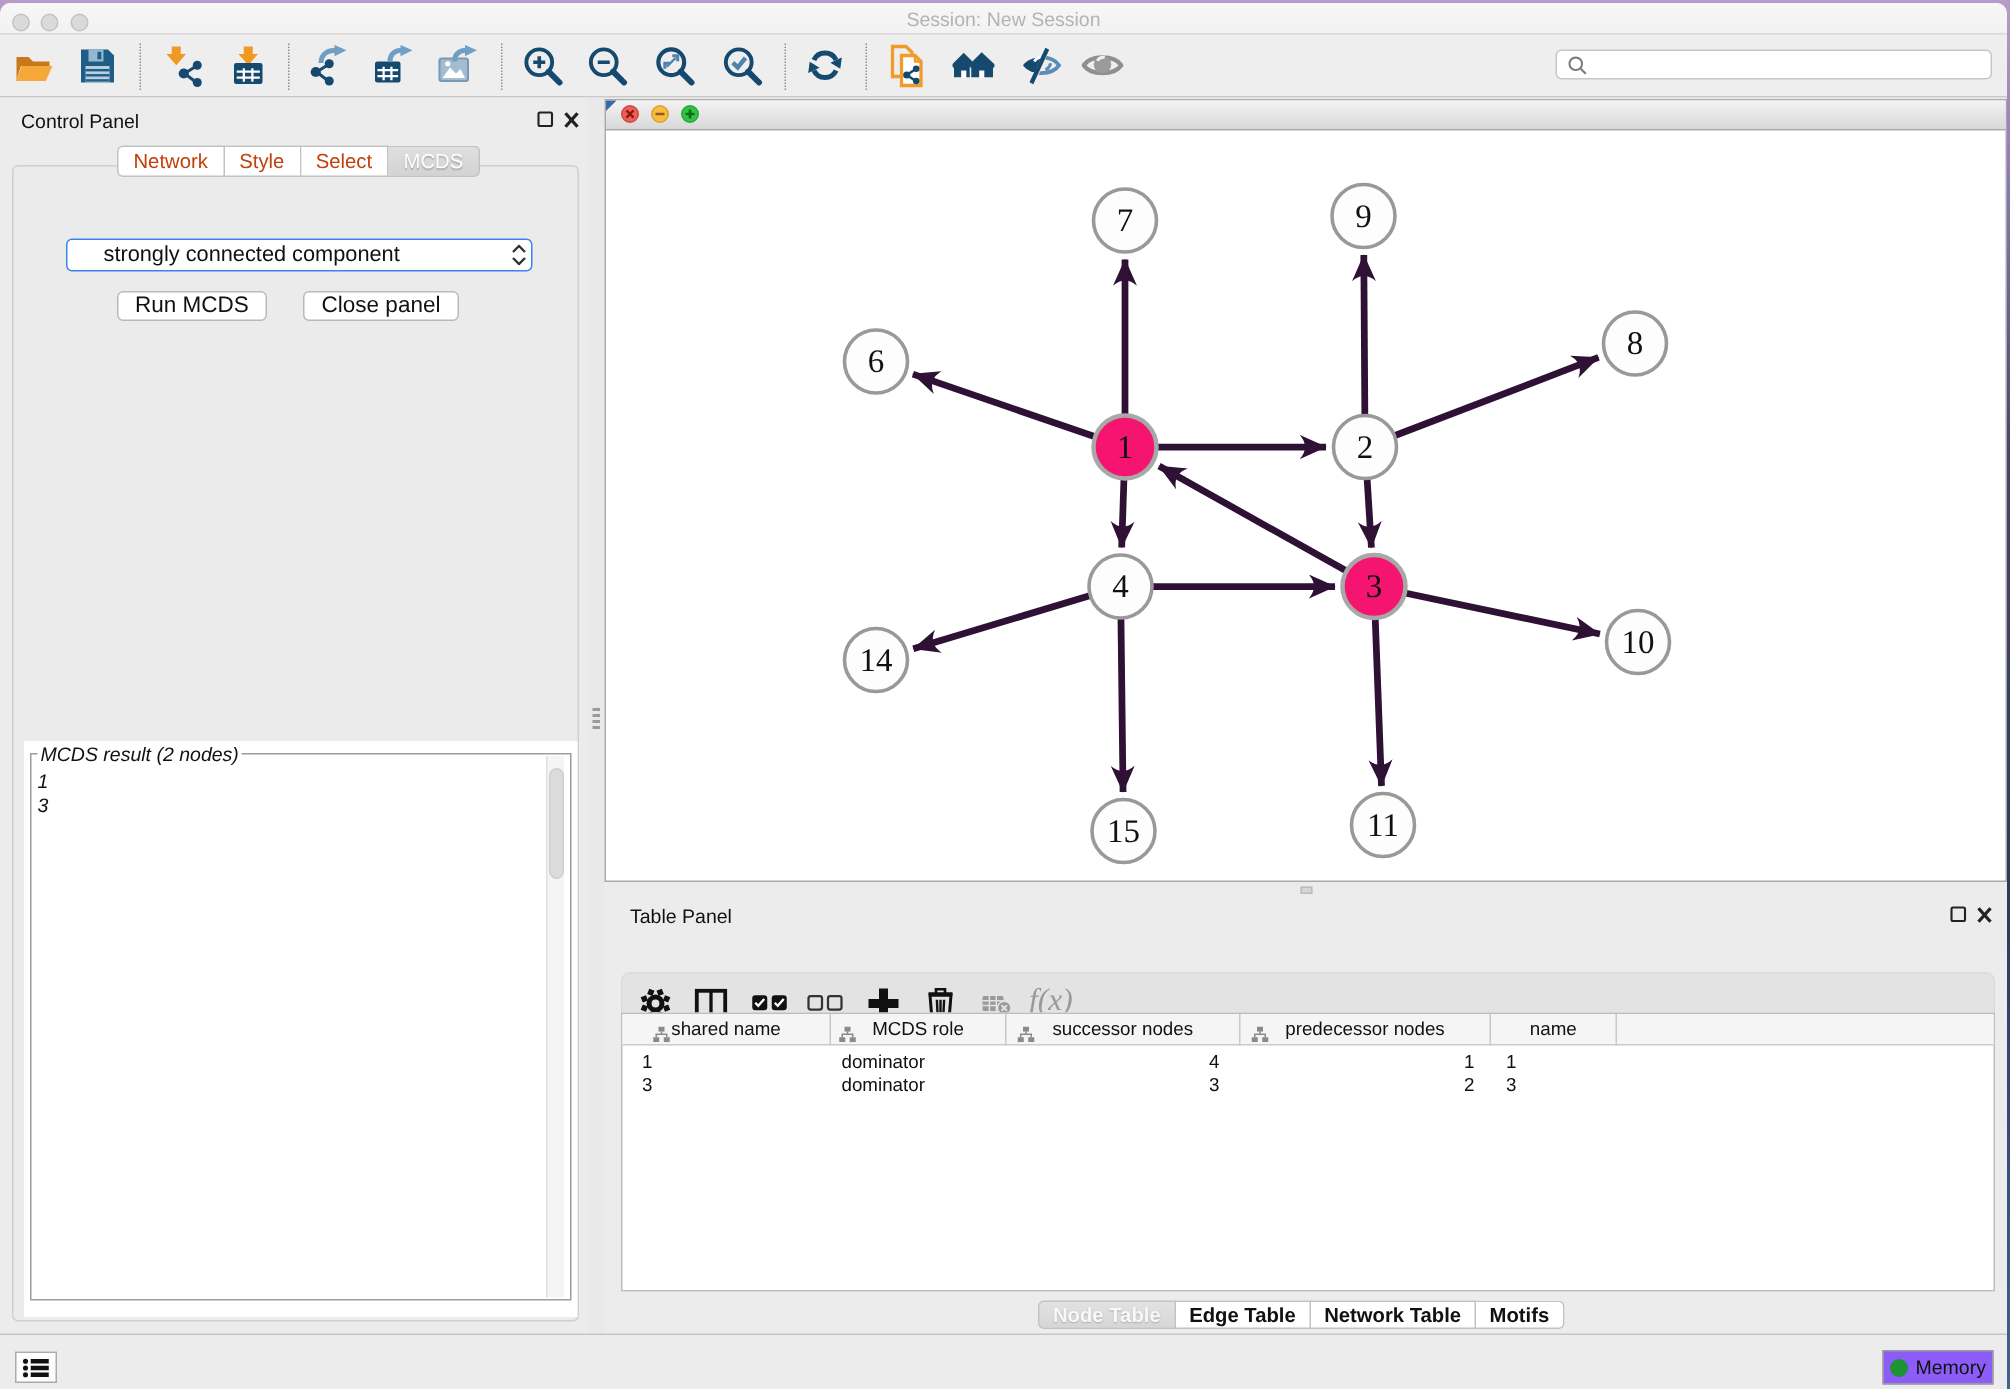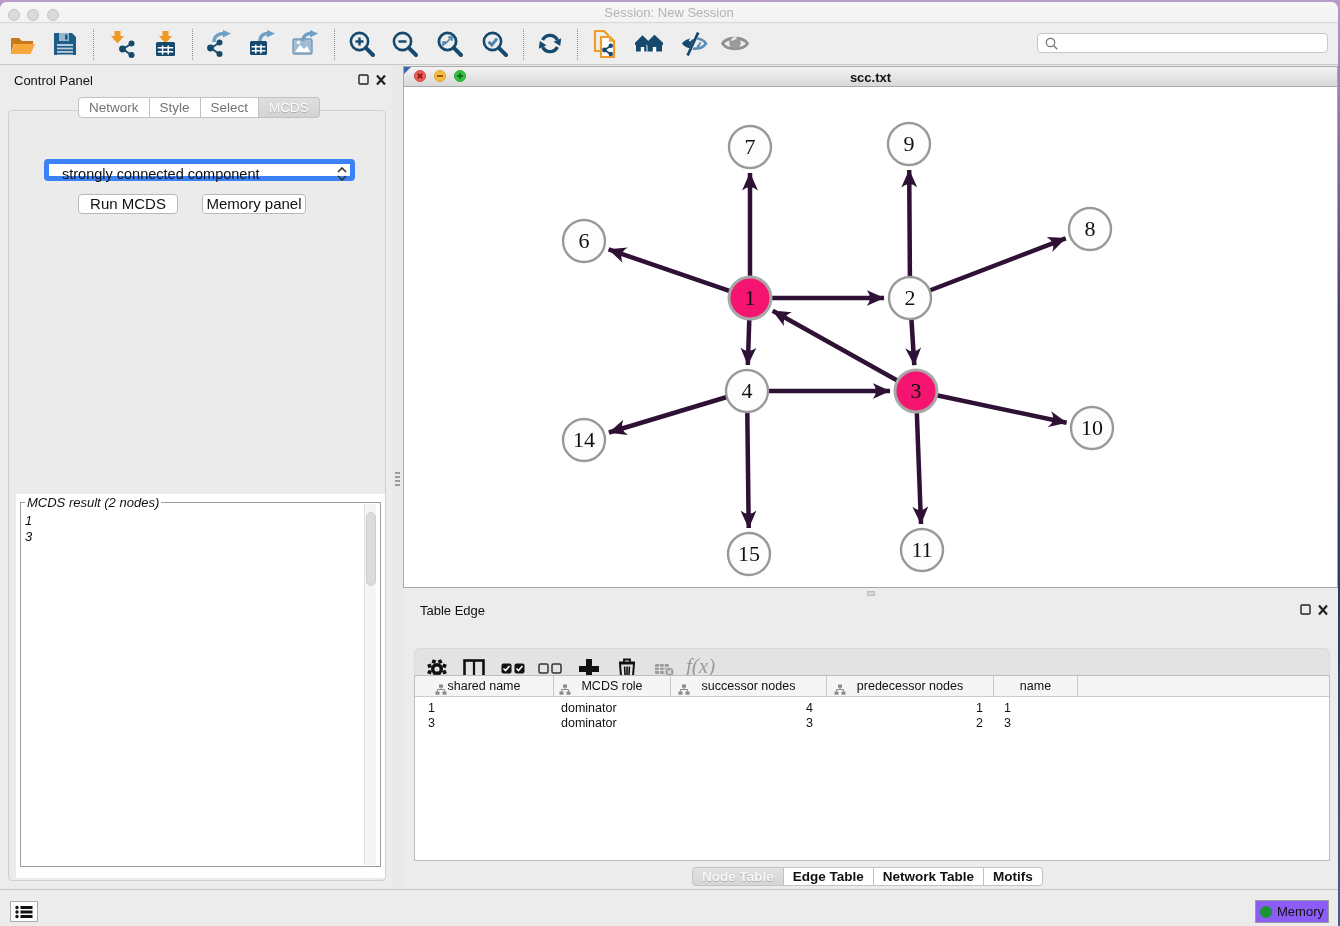--- a/index.html
+++ b/index.html
@@ -14,26 +14,26 @@
 
 #toolbar { position:absolute; left:0; top:22px; width:100%; height:41px; background:#eeeeee; border-bottom:1px solid #c9c9c9; }
 .tsep { position:absolute; top:5px; height:31px; width:0px; border-left:1px dotted #8f8f8f; }
 .ticon { position:absolute; top:6px; }
 #searchbox { position:absolute; left:1037px; top:9px; width:291px; height:20px; background:#fff; border:1px solid #c6c6c6; border-radius:4px; }
 
 #cpanel { position:absolute; left:0; top:63px; width:392px; height:826px; background:#ececec; }
 #cp-title { position:absolute; left:14px; top:8px; font-size:13px; color:#111; }
 #cp-frame { position:absolute; left:8px; top:45px; width:378px; height:771px; background:#ebebeb; border:1px solid #cfcfcf; border-radius:4px; }
 .tabbar { position:absolute; display:flex; font-size:13.5px; }
-.tab { background:#fff; border:1px solid #c2c2c2; border-left:none; padding:0 10px; height:21px; line-height:20px; text-align:center; color:#737373; }
+.tab { background:#fff; border:1px solid #c2c2c2; border-left:none; padding:0 10px; height:21px; line-height:20px; text-align:center; color:#c2410c; }
 .tab.first { border-left:1px solid #c2c2c2; border-radius:4px 0 0 4px; }
 .tab.last { border-radius:0 4px 4px 0; }
 .tab.sel { background:linear-gradient(180deg,#dfdfdf,#d3d3d3); color:#fdfdfd; text-shadow:0 1px 1px #aaa; }
 #opt-label { position:absolute; left:0; top:73px; width:100%; text-align:center; font-size:13.5px; color:#111; }
-#dropdown { position:absolute; left:44px; top:94px; width:311px; height:22px; background:#fff; border:5px solid #3b82f6; border-radius:4px; font-size:14.5px; color:#111; line-height:20px; padding-left:13px; }
+#dropdown { position:absolute; left:44px; top:94px; width:311px; height:22px; background:#fff; border:1px solid #3b82f6; border-radius:4px; font-size:14.5px; color:#111; line-height:20px; padding-left:24px; }
 .btn { position:absolute; top:129px; height:20px; background:#fff; border:1px solid #b9b9b9; border-radius:4px; font-size:15px; color:#111; text-align:center; line-height:18px; }
 #result-panel { position:absolute; left:16px; top:429px; width:369px; height:384px; background:#fff;font-style:italic; }
 #groupbox { position:absolute; left:4px; top:8px; width:361px; height:365px; border:1px solid #9d9d9d; }
 #gb-label { position:absolute; left:4px; top:-8px; background:#fff; padding:0 2px; font-size:13px; color:#111; }
 #gb-text { position:absolute; left:4px; top:10px; font-size:13px; color:#111; line-height:16px; }
 #gb-scroll { position:absolute; right:4px; top:1px; width:12px; height:361px; background:#f5f5f5; border-left:1px solid #e0e0e0; }
 #gb-thumb { position:absolute; left:1px; top:8px; width:10px; height:74px; background:#dcdcdc; border:1px solid #cfcfcf; border-radius:5px; }
 
 #vsplit { position:absolute; left:392px; top:63px; width:11px; height:826px; background:#e9e9e9; }
 #hsplit { position:absolute; left:403px; top:586px; width:935px; height:9px; background:#ececec; }
@@ -221,21 +221,21 @@
       <div class="tab">Select</div>
       <div class="tab sel last">MCDS</div>
     </div>
     <div id="dropdown">strongly connected component
       <svg width="12" height="14" style="position:absolute;right:2px;top:3px;" viewBox="0 0 12 14">
           <path d="M2,5 L6,1 L10,5" fill="none" stroke="#333" stroke-width="1.6"></path>
           <path d="M2,9 L6,13 L10,9" fill="none" stroke="#333" stroke-width="1.6"></path>
         </svg>
     </div>
     <div class="btn" style="left:78px; width:100px;">Run MCDS</div>
-    <div class="btn" style="left:202px; width:104px;">Memory panel</div>
+    <div class="btn" style="left:202px; width:104px;">Close panel</div>
     <div id="result-panel">
       <div id="groupbox">
         <div id="gb-label">MCDS result (2 nodes)</div>
         <div id="gb-text">1<br>3</div>
         <div id="gb-scroll">
             <div id="gb-thumb"></div>
           </div>
       </div>
     </div>
   </div>
@@ -254,21 +254,20 @@
       <div class="tln" style="left:30px; background:#f6bd3e; border:1px solid #daa034;">
           <svg width="10" height="10" viewBox="0 0 10 10" style="position:absolute;left:0;top:0;">
             <path d="M2,5 L8,5" stroke="#96591c" stroke-width="1.8"></path>
           </svg>
         </div>
       <div class="tln" style="left:50px; background:#35c244; border:1px solid #2aa737;">
           <svg width="10" height="10" viewBox="0 0 10 10" style="position:absolute;left:0;top:0;">
             <path d="M2,5 L8,5 M5,2 L5,8" stroke="#0e6e18" stroke-width="1.8"></path>
           </svg>
         </div>
-      <div id="nw-title">scc.txt</div>
     </div>
     <svg id="graph" width="933" height="500" viewBox="0 0 933 500">
 <defs>
           <marker id="ah" markerUnits="userSpaceOnUse" markerWidth="19" markerHeight="17" refX="17.5" refY="8" orient="auto">
             <path d="M18,8 L0,0 Q7,8 0,16 Z" fill="#2e1134"></path>
           </marker>
         </defs>
 <line x1="346.0" y1="189.0" x2="346.0" y2="85.0" stroke="#2e1134" stroke-width="4.5" marker-end="url(#ah)"></line>
 <line x1="326.1" y1="203.2" x2="204.6" y2="161.4" stroke="#2e1134" stroke-width="4.5" marker-end="url(#ah)"></line>
 <line x1="367.0" y1="210.0" x2="480.0" y2="210.0" stroke="#2e1134" stroke-width="4.5" marker-end="url(#ah)"></line>
@@ -306,21 +305,21 @@
 <text x="180" y="359" text-anchor="middle" font-family="Liberation Serif, serif" font-size="22" fill="#111">14</text>
 <circle cx="345" cy="466" r="21" fill="#fdfdfd" stroke="#999999" stroke-width="2.4"></circle>
 <text x="345" y="473" text-anchor="middle" font-family="Liberation Serif, serif" font-size="22" fill="#111">15</text>
 </svg>
   </div>
   <div id="hsplit">
       <div style="position:absolute;left:464px;top:3px;width:8px;height:5px;background:#d6d6d6;border:1px solid #bbb;"></div>
     </div>
 
   <div id="tpanel">
-    <div id="tp-title">Table Edge</div>
+    <div id="tp-title">Table Panel</div>
     <svg class="abs" style="left:897px;top:7px;" width="30" height="12" viewBox="0 0 30 12">
         <rect x="1" y="1" width="9" height="9" fill="none" stroke="#222" stroke-width="1.4" rx="1"></rect>
         <path d="M19,1.5 L27,10.5 M27,1.5 L19,10.5" stroke="#222" stroke-width="2.2"></path>
       </svg>
     <div id="tp-toolbar">
         <svg style="position:absolute;left:11px;top:9px;" width="22" height="22" viewBox="0 0 22 22">
           <g fill="#111">
             <circle cx="11" cy="11" r="6"></circle>
             <rect x="16.5" y="12.2" width="3.8" height="3.8" transform="rotate(68 18.4 14.1)"></rect>
             <rect x="12.2" y="16.5" width="3.8" height="3.8" transform="rotate(112 14.1 18.4)"></rect>

